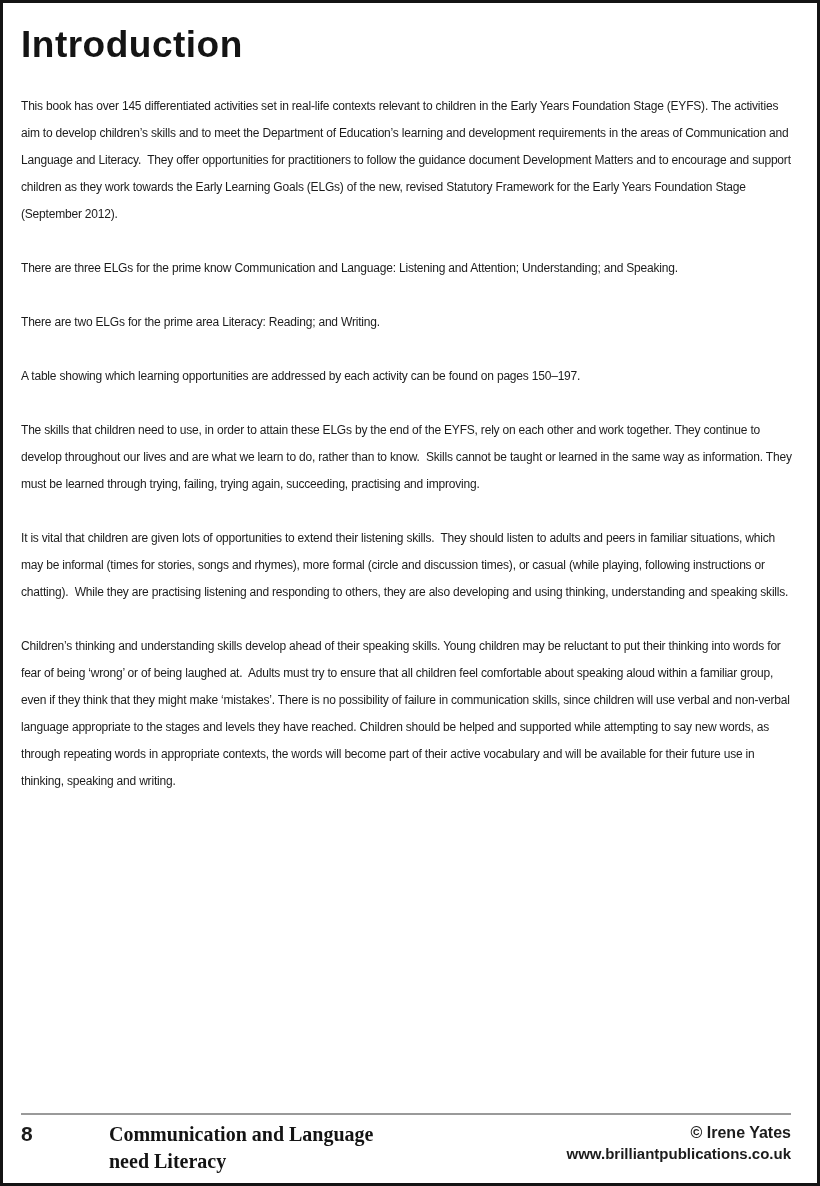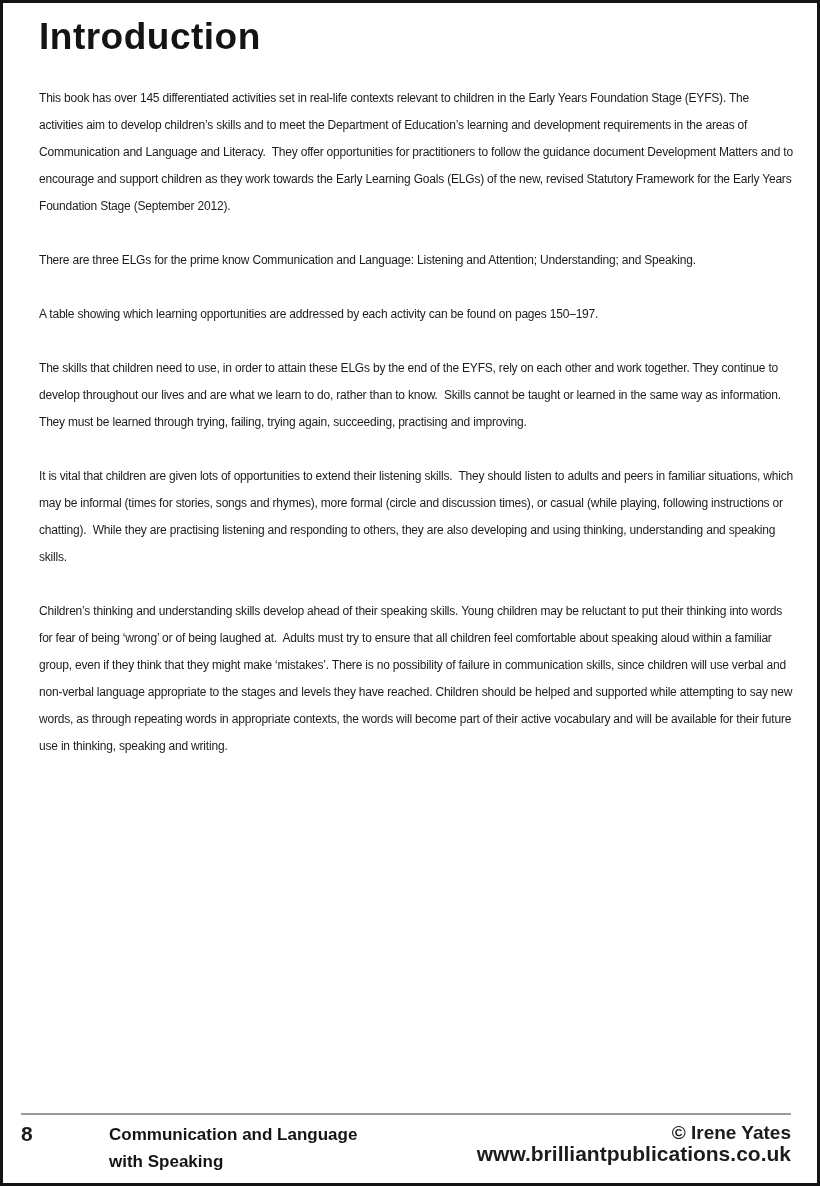--- a/index.html
+++ b/index.html
@@ -11,22 +11,23 @@
     background: #ffffff;
     border: 3px solid #141414;
     font-family: "Liberation Sans", "DejaVu Sans", sans-serif;
     color: #1c1c1c;
     overflow: hidden;
     display: flex;
     flex-direction: column;
   }
   .content {
     flex: 1 1 auto;
-    padding: 12px 22px 0 36px;
+    padding: 12px 22px 0 18px;
     overflow: hidden;
+    margin-top: 8px;
   }
   h1.page-title {
     font-size: 37px;
     font-weight: bold;
     letter-spacing: 0.5px;
     line-height: 44px;
     margin-bottom: 26px;
     color: #141414;
   }
   .body-text p {
@@ -49,62 +50,64 @@
     display: flex;
     align-items: flex-start;
   }
   .page-number {
     font-size: 21px;
     font-weight: bold;
     line-height: 26px;
     width: 88px;
   }
   .section-title {
-    font-size: 17px;
+    font-size: 20px;
     font-weight: bold;
     line-height: 27px;
     color: #141414;
+    font-family: Liberation Serif, serif;
   }
   .footer-right {
     text-align: right;
     padding-top: 2px;
   }
   .copyright {
-    font-size: 19px;
+    font-size: 16px;
     font-weight: bold;
     line-height: 20px;
   }
   .website {
-    font-size: 21px;
+    font-size: 15px;
     font-weight: bold;
     line-height: 22px;
   }
 </style>
 </head>
 <body>
 
 <div class="page">
   <div class="content">
     <h1 class="page-title">Introduction</h1>
     <div class="body-text">
       <p>This book has over 145 differentiated activities set in real-life contexts relevant to children in the Early Years Foundation Stage (EYFS). The activities aim to develop children’s skills and to meet the Department of Education’s learning and development requirements in the areas of Communication and Language and Literacy.  They offer opportunities for practitioners to follow the guidance document Development Matters and to encourage and support children as they work towards the Early Learning Goals (ELGs) of the new, revised Statutory Framework for the Early Years Foundation Stage (September 2012).</p>
       <p>There are three ELGs for the prime know Communication and Language: Listening and Attention; Understanding; and Speaking.</p>
+      <p>There are two ELGs for the prime area Literacy: Reading; and Writing.</p>
       <p>A table showing which learning opportunities are addressed by each activity can be found on pages 150–197.</p>
       <p>The skills that children need to use, in order to attain these ELGs by the end of the EYFS, rely on each other and work together. They continue to develop throughout our lives and are what we learn to do, rather than to know.  Skills cannot be taught or learned in the same way as information. They must be learned through trying, failing, trying again, succeeding, practising and improving.</p>
       <p>It is vital that children are given lots of opportunities to extend their listening skills.  They should listen to adults and peers in familiar situations, which may be informal (times for stories, songs and rhymes), more formal (circle and discussion times), or casual (while playing, following instructions or chatting).  While they are practising listening and responding to others, they are also developing and using thinking, understanding and speaking skills.</p>
       <p>Children’s thinking and understanding skills develop ahead of their speaking skills. Young children may be reluctant to put their thinking into words for fear of being ‘wrong’ or of being laughed at.  Adults must try to ensure that all children feel comfortable about speaking aloud within a familiar group, even if they think that they might make ‘mistakes’. There is no possibility of failure in communication skills, since children will use verbal and non-verbal language appropriate to the stages and levels they have reached. Children should be helped and supported while attempting to say new words, as through repeating words in appropriate contexts, the words will become part of their active vocabulary and will be available for their future use in thinking, speaking and writing.</p>
     </div>
   </div>
 
   <div class="footer">
     <div class="footer-left">
       <div class="page-number">8</div>
       <div class="section-title">
         <div>Communication and Language</div>
-        <div>with Speaking</div>
+        <div>need Literacy</div>
       </div>
     </div>
     <div class="footer-right">
       <div class="copyright">© Irene Yates</div>
       <div class="website">www.brilliantpublications.co.uk</div>
     </div>
   </div>
 </div>
 
 </body></html>

